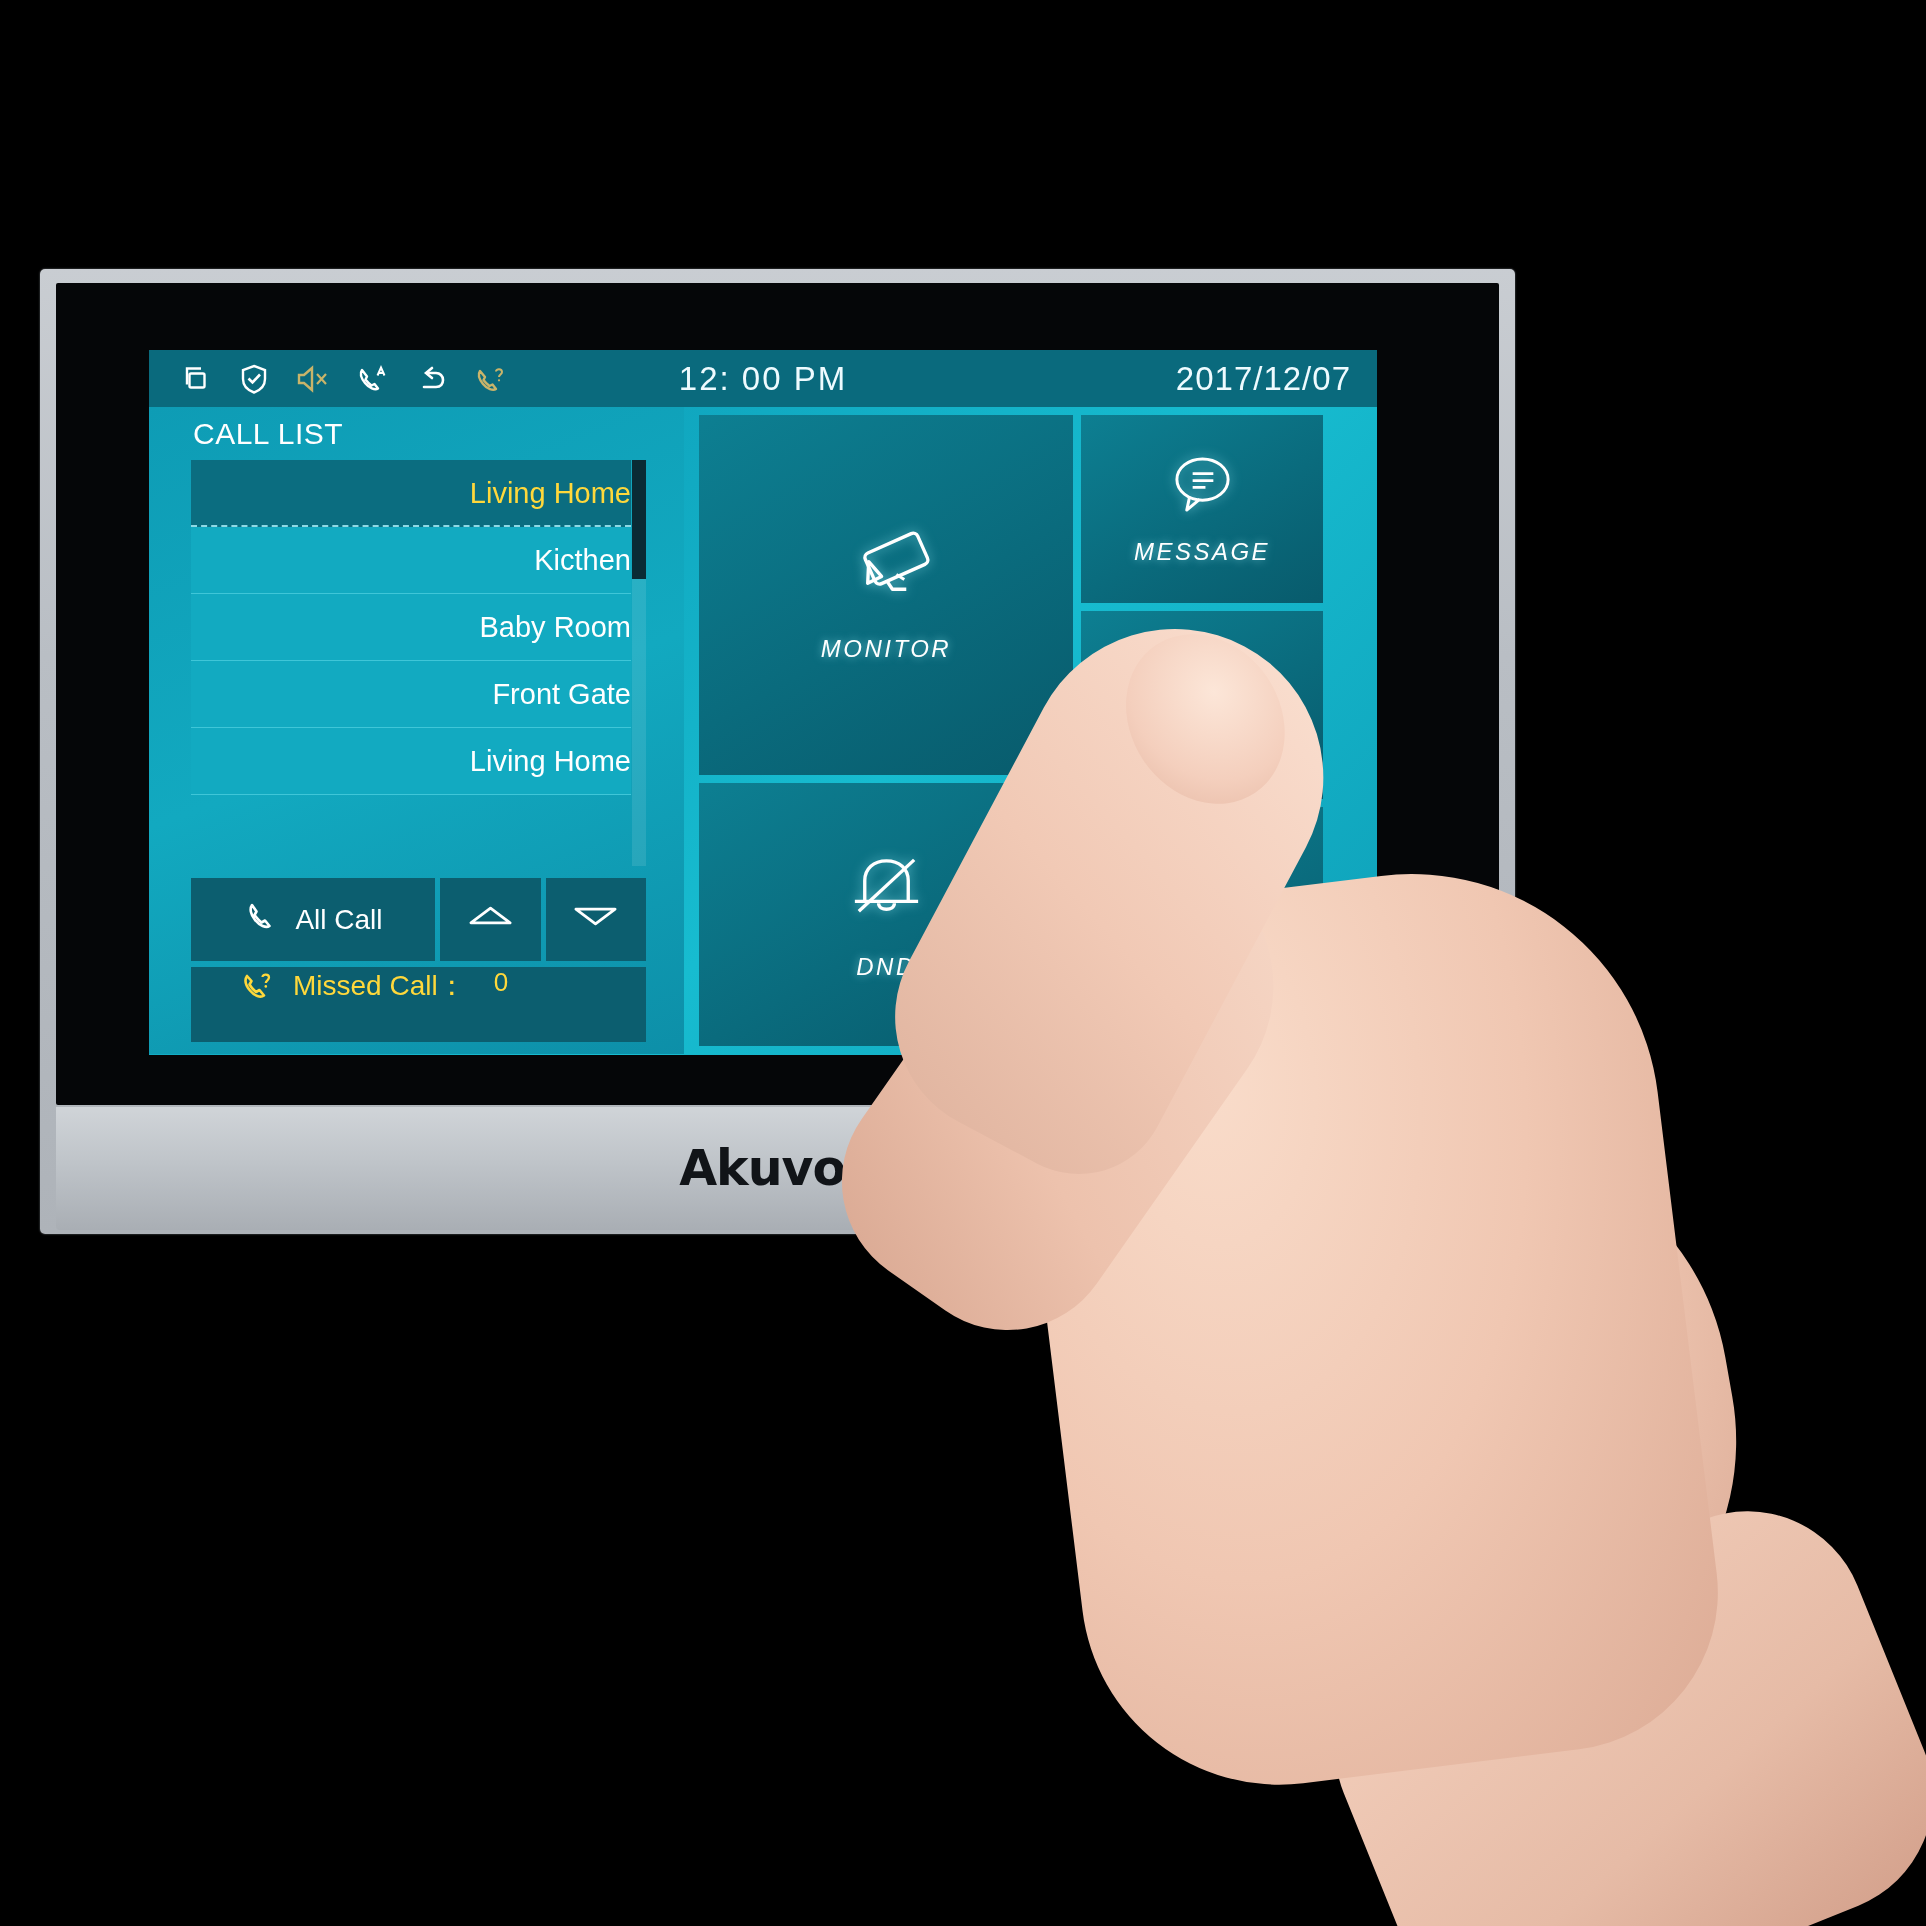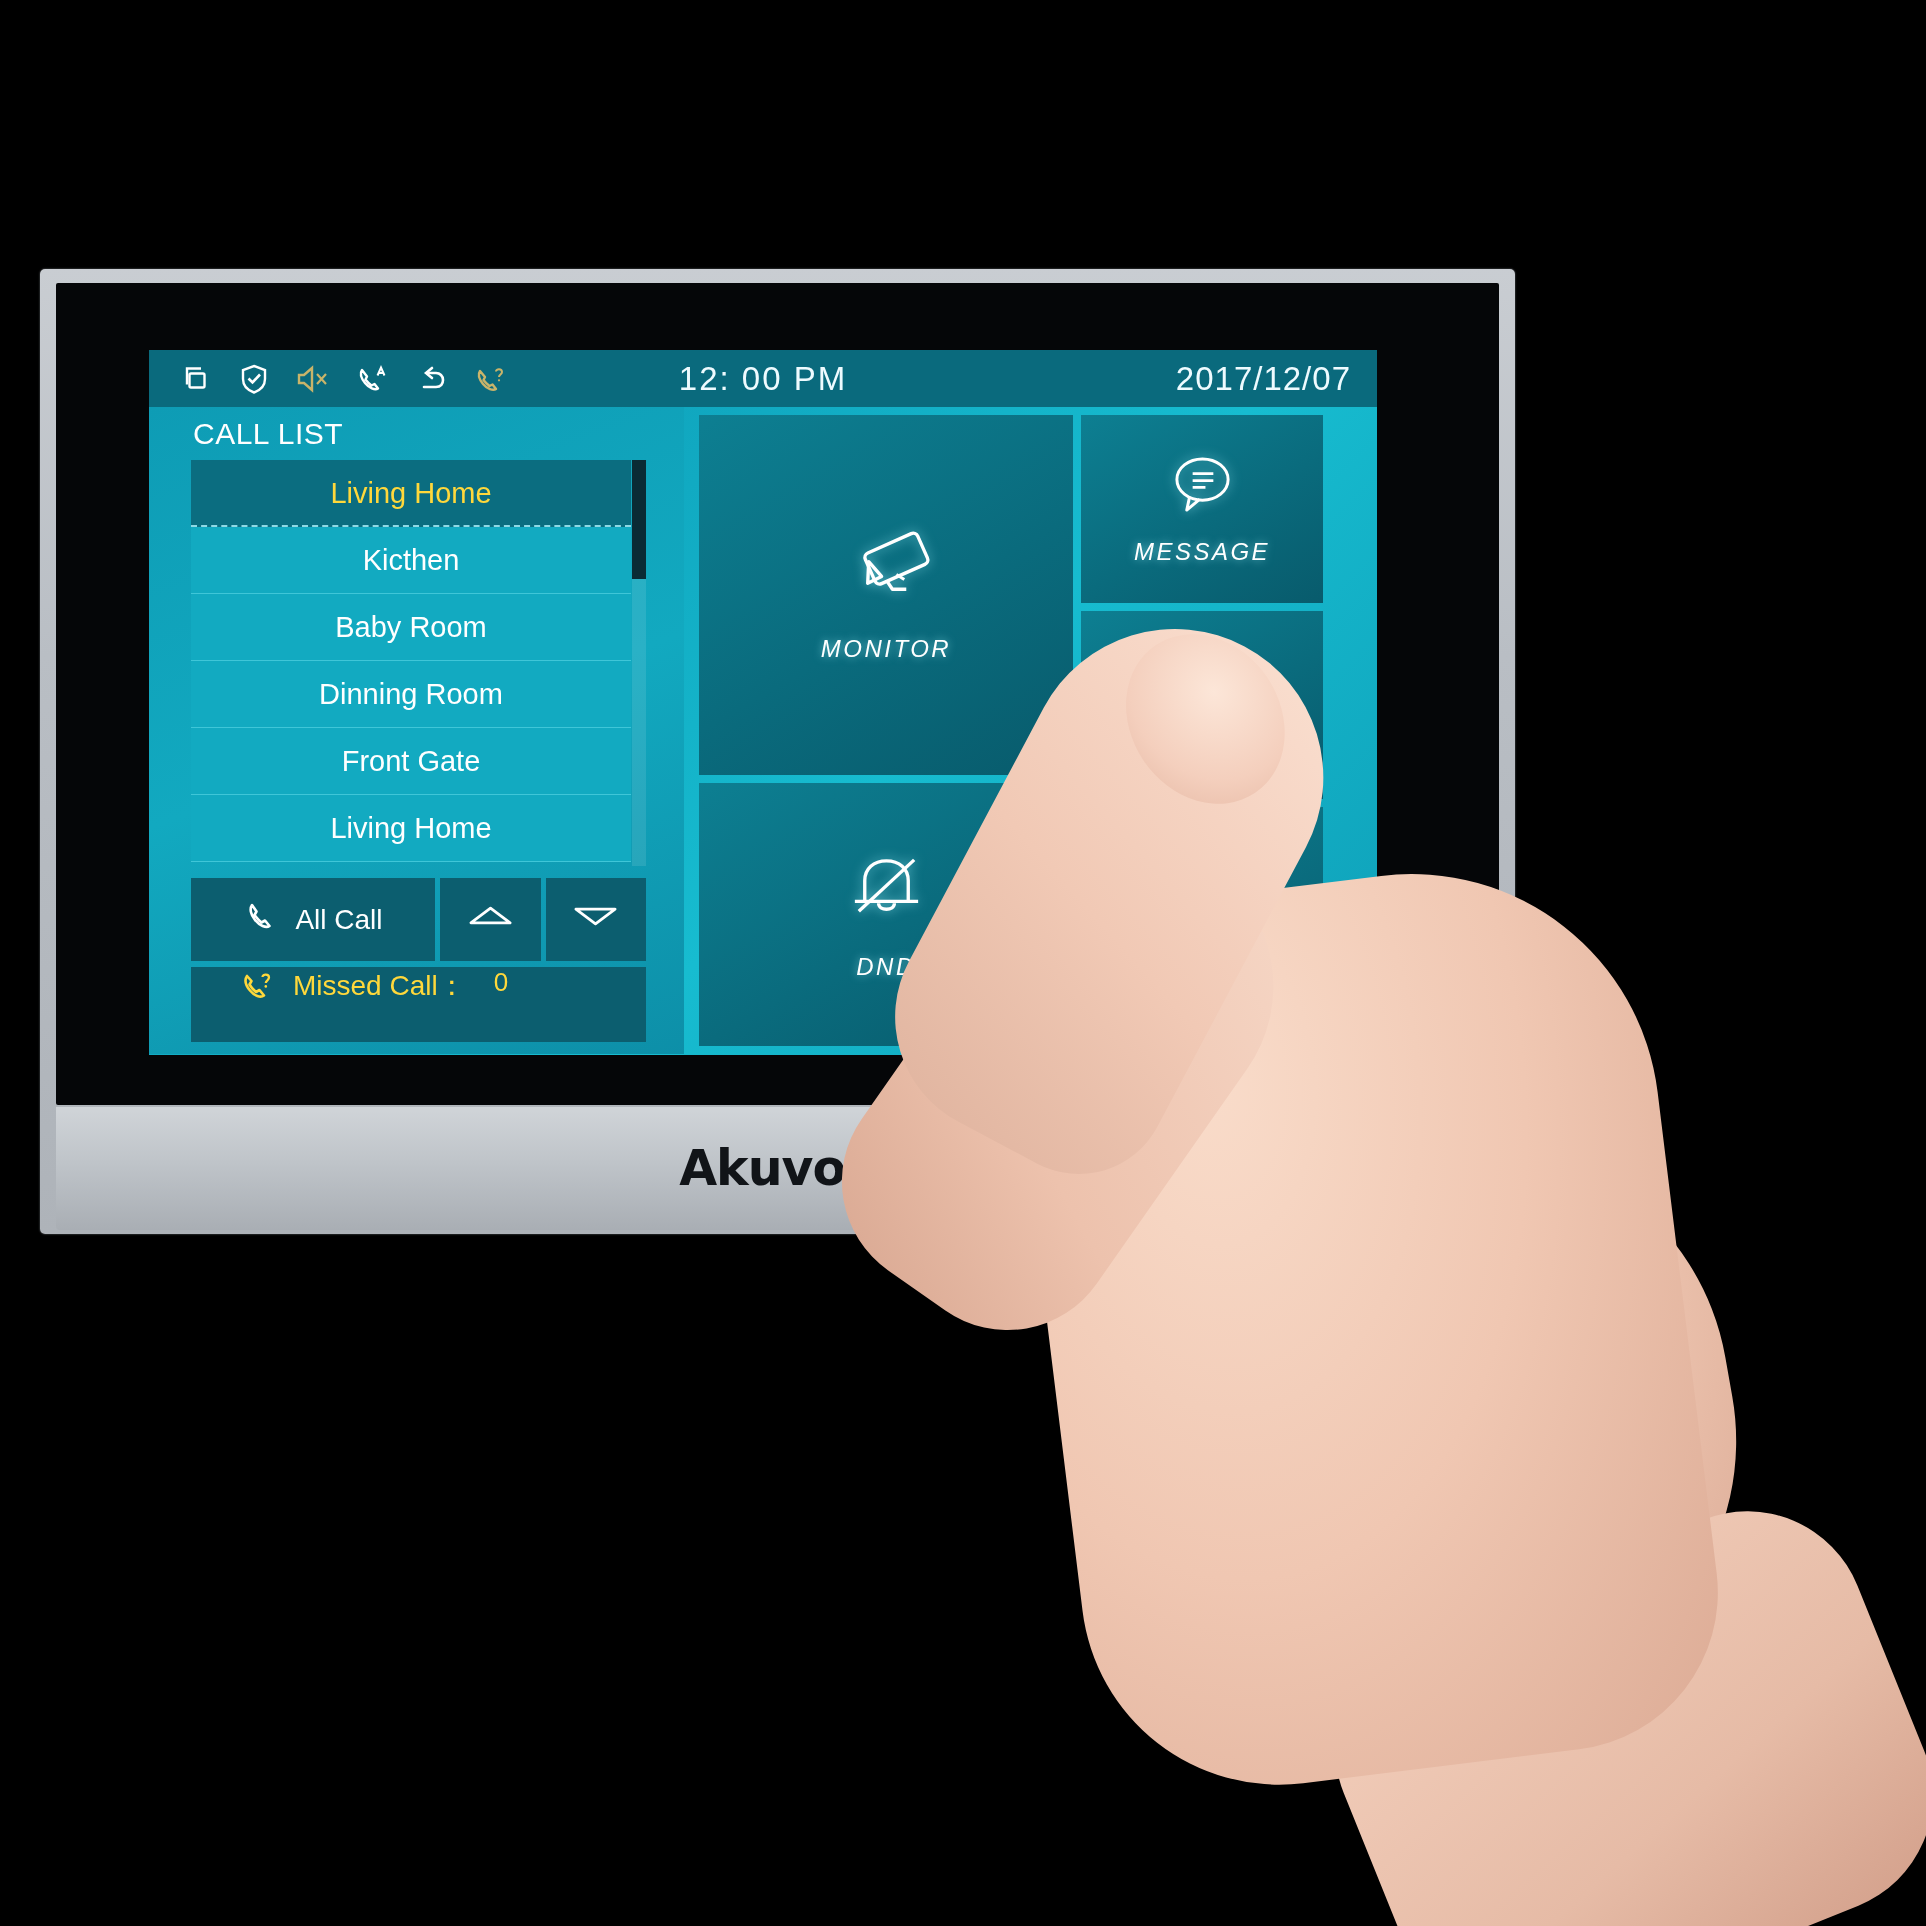--- a/index.html
+++ b/index.html
@@ -42,21 +42,21 @@
   
   .lcd-body{position:relative;height:647px;padding:9px;}
 
   
   .left-panel{position:absolute;left:0px;top:0;width:535px;height:647px;
      background:linear-gradient(160deg,#0e9cb5 0%,#12a9c0 50%,#0d8fa8 100%);}
   .call-list-title{position:absolute;left:44px;top:10px;color:#ffffff;
      font-size:30px;letter-spacing:0.5px;}
   .list-wrap{position:absolute;left:42px;top:53px;width:455px;height:406px;}
   .list-items{position:absolute;left:0;top:0;width:440px;height:406px;overflow:hidden;}
-  .list-item{height:67px;line-height:67px;text-align:center;
+  .list-item{height:67px;line-height:67px;text-align:right;
      color:#ffffff;font-size:29px;background:#12aac1;
      border-bottom:1px solid #3fc6d8;box-sizing:border-box;}
   .list-item.selected{background:#0b6d80;color:#ffd83b;
      border-bottom:2px dashed #8fd9e5;}
   .scrollbar-track{position:absolute;right:0px;top:0;width:14px;height:406px;
      background:rgba(255,255,255,0.10);}
   .scrollbar-thumb{position:absolute;right:0px;top:0px;width:14px;height:119px;
      background:#0a2b35;}
 
   
@@ -180,21 +180,20 @@
 
         <div class="left-panel">
 
           <div class="call-list-title">CALL LIST</div>
 
           <div class="list-wrap">
             <div class="list-items">
               <div class="list-item selected">Living Home</div>
               <div class="list-item">Kicthen</div>
               <div class="list-item">Baby Room</div>
-              <div class="list-item">Dinning Room</div>
               <div class="list-item">Front Gate</div>
               <div class="list-item">Living Home</div>
             </div>
             <div class="scrollbar-track">
               <div class="scrollbar-thumb"></div>
             </div>
           </div>
 
           <div class="btn-row">
 

